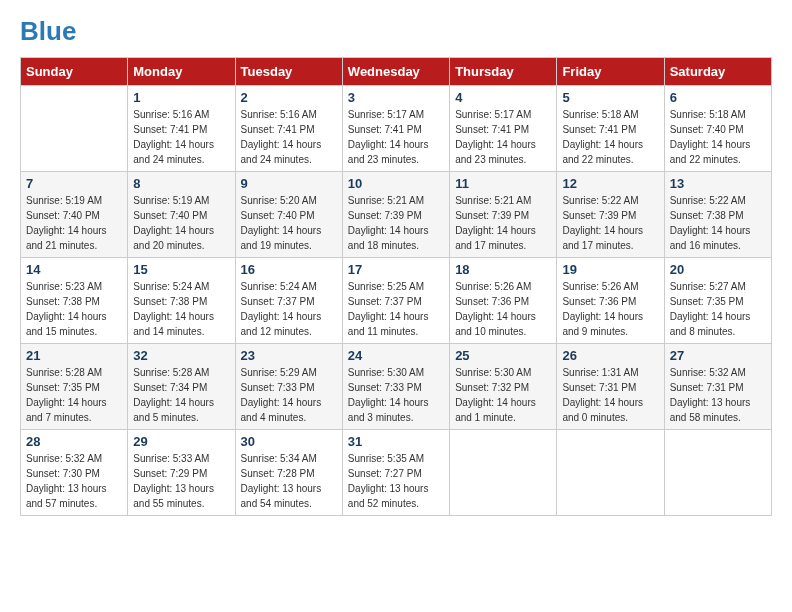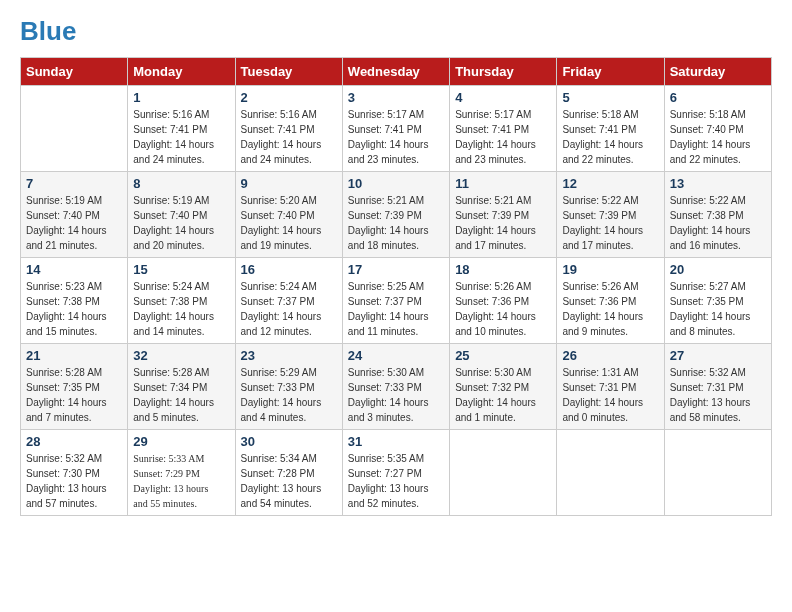--- a/index.html
+++ b/index.html
@@ -299,21 +299,21 @@
       <tr>
         <td>
           <span class="day-number">28</span>
           <div class="day-info" style="white-space: pre-line;">Sunrise: 5:32 AM
 Sunset: 7:30 PM
 Daylight: 13 hours
 and 57 minutes.</div>
         </td>
         <td>
           <span class="day-number">29</span>
-          <div class="day-info" style="white-space: pre-line; font-family: Liberation Serif, serif;">Sunrise: 5:33 AM
+          <div class="day-info" style="white-space: pre-line;">Sunrise: 5:33 AM
 Sunset: 7:29 PM
 Daylight: 13 hours
 and 55 minutes.</div>
         </td>
         <td>
           <span class="day-number">30</span>
           <div class="day-info" style="white-space: pre-line;">Sunrise: 5:34 AM
 Sunset: 7:28 PM
 Daylight: 13 hours
 and 54 minutes.</div>

